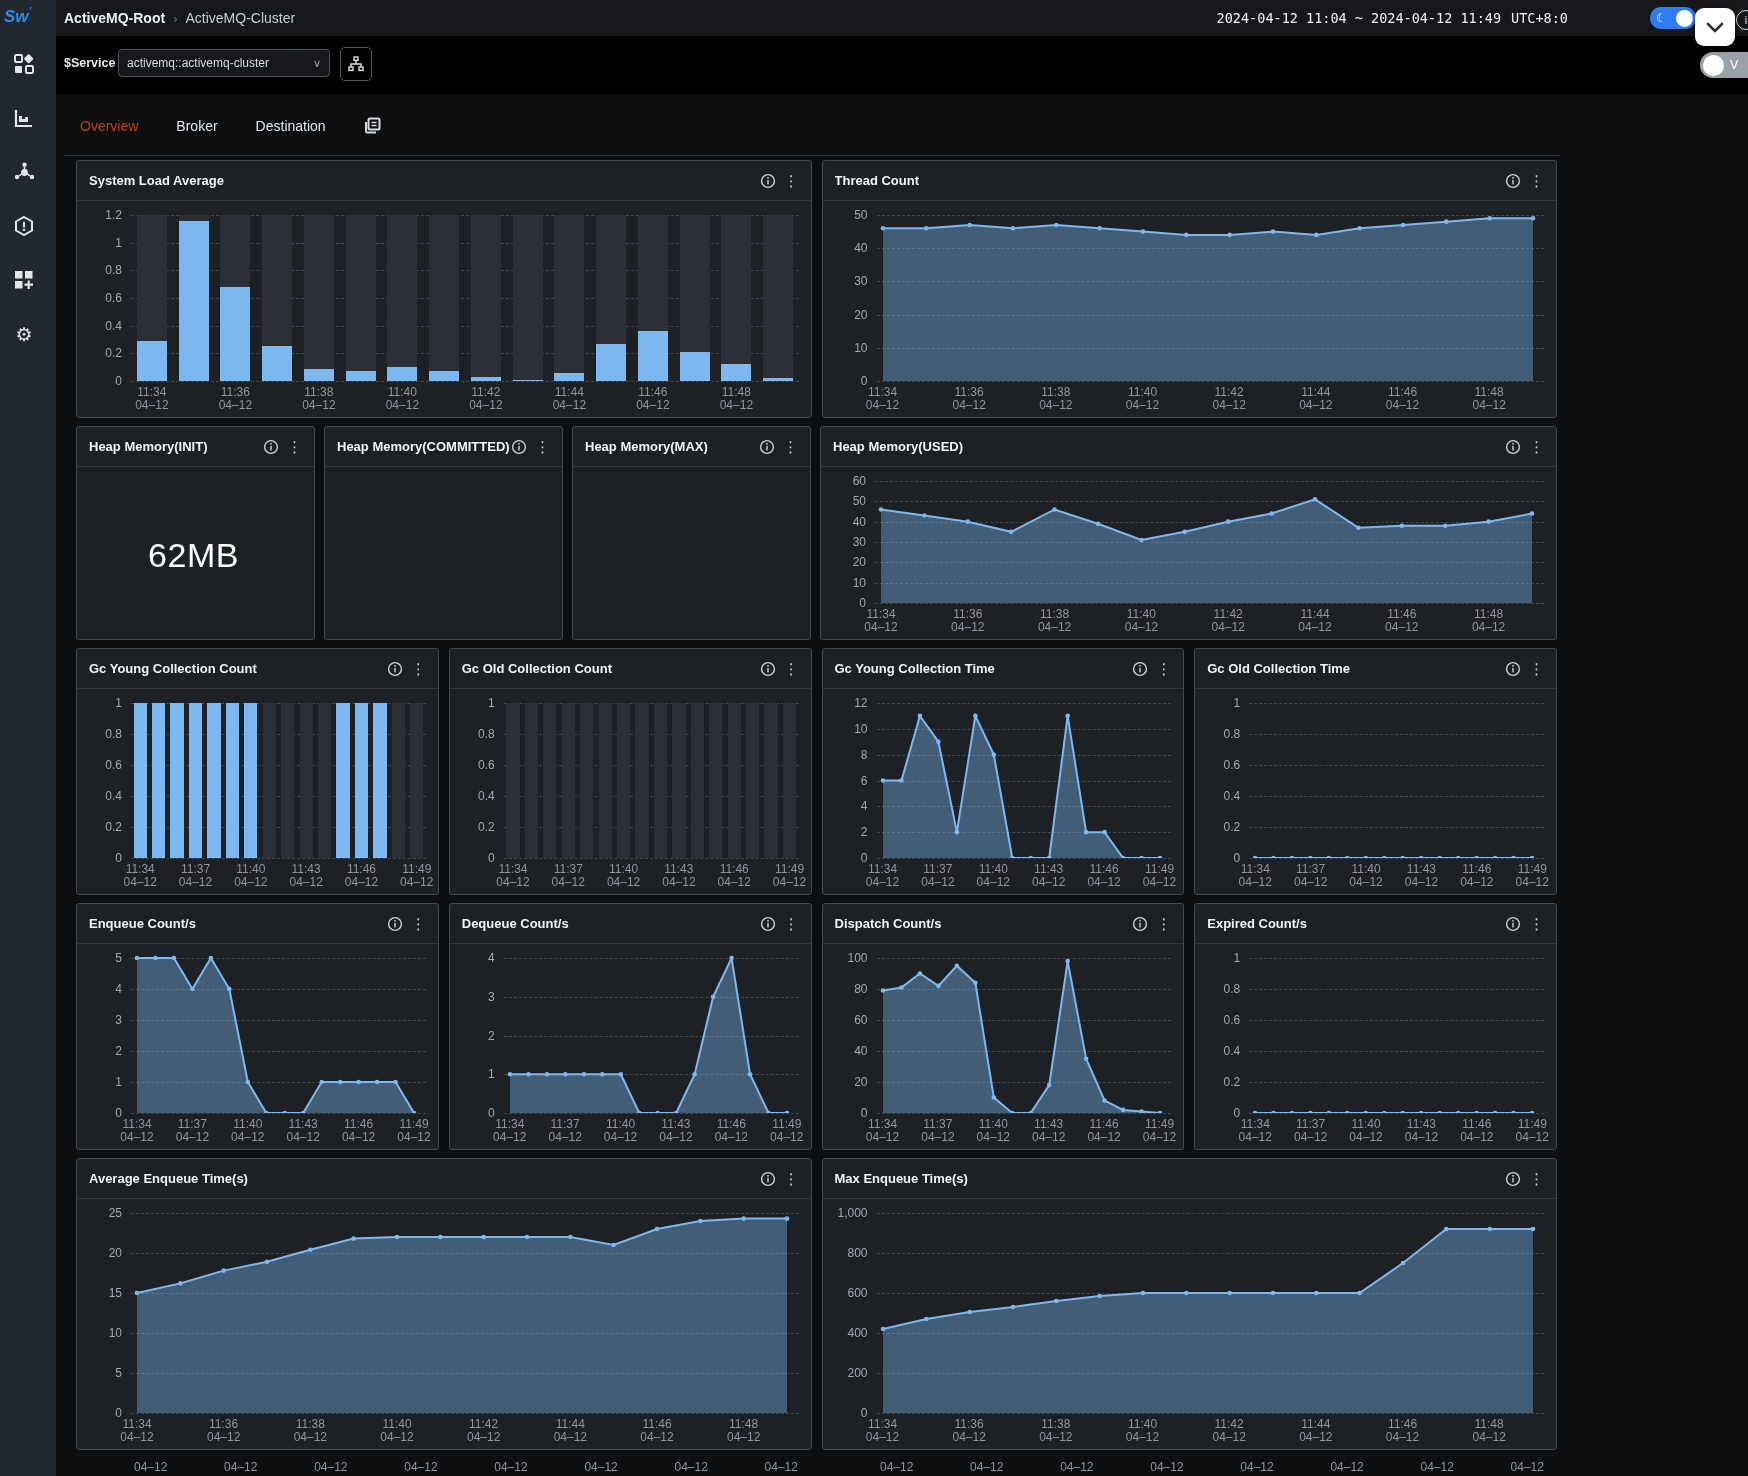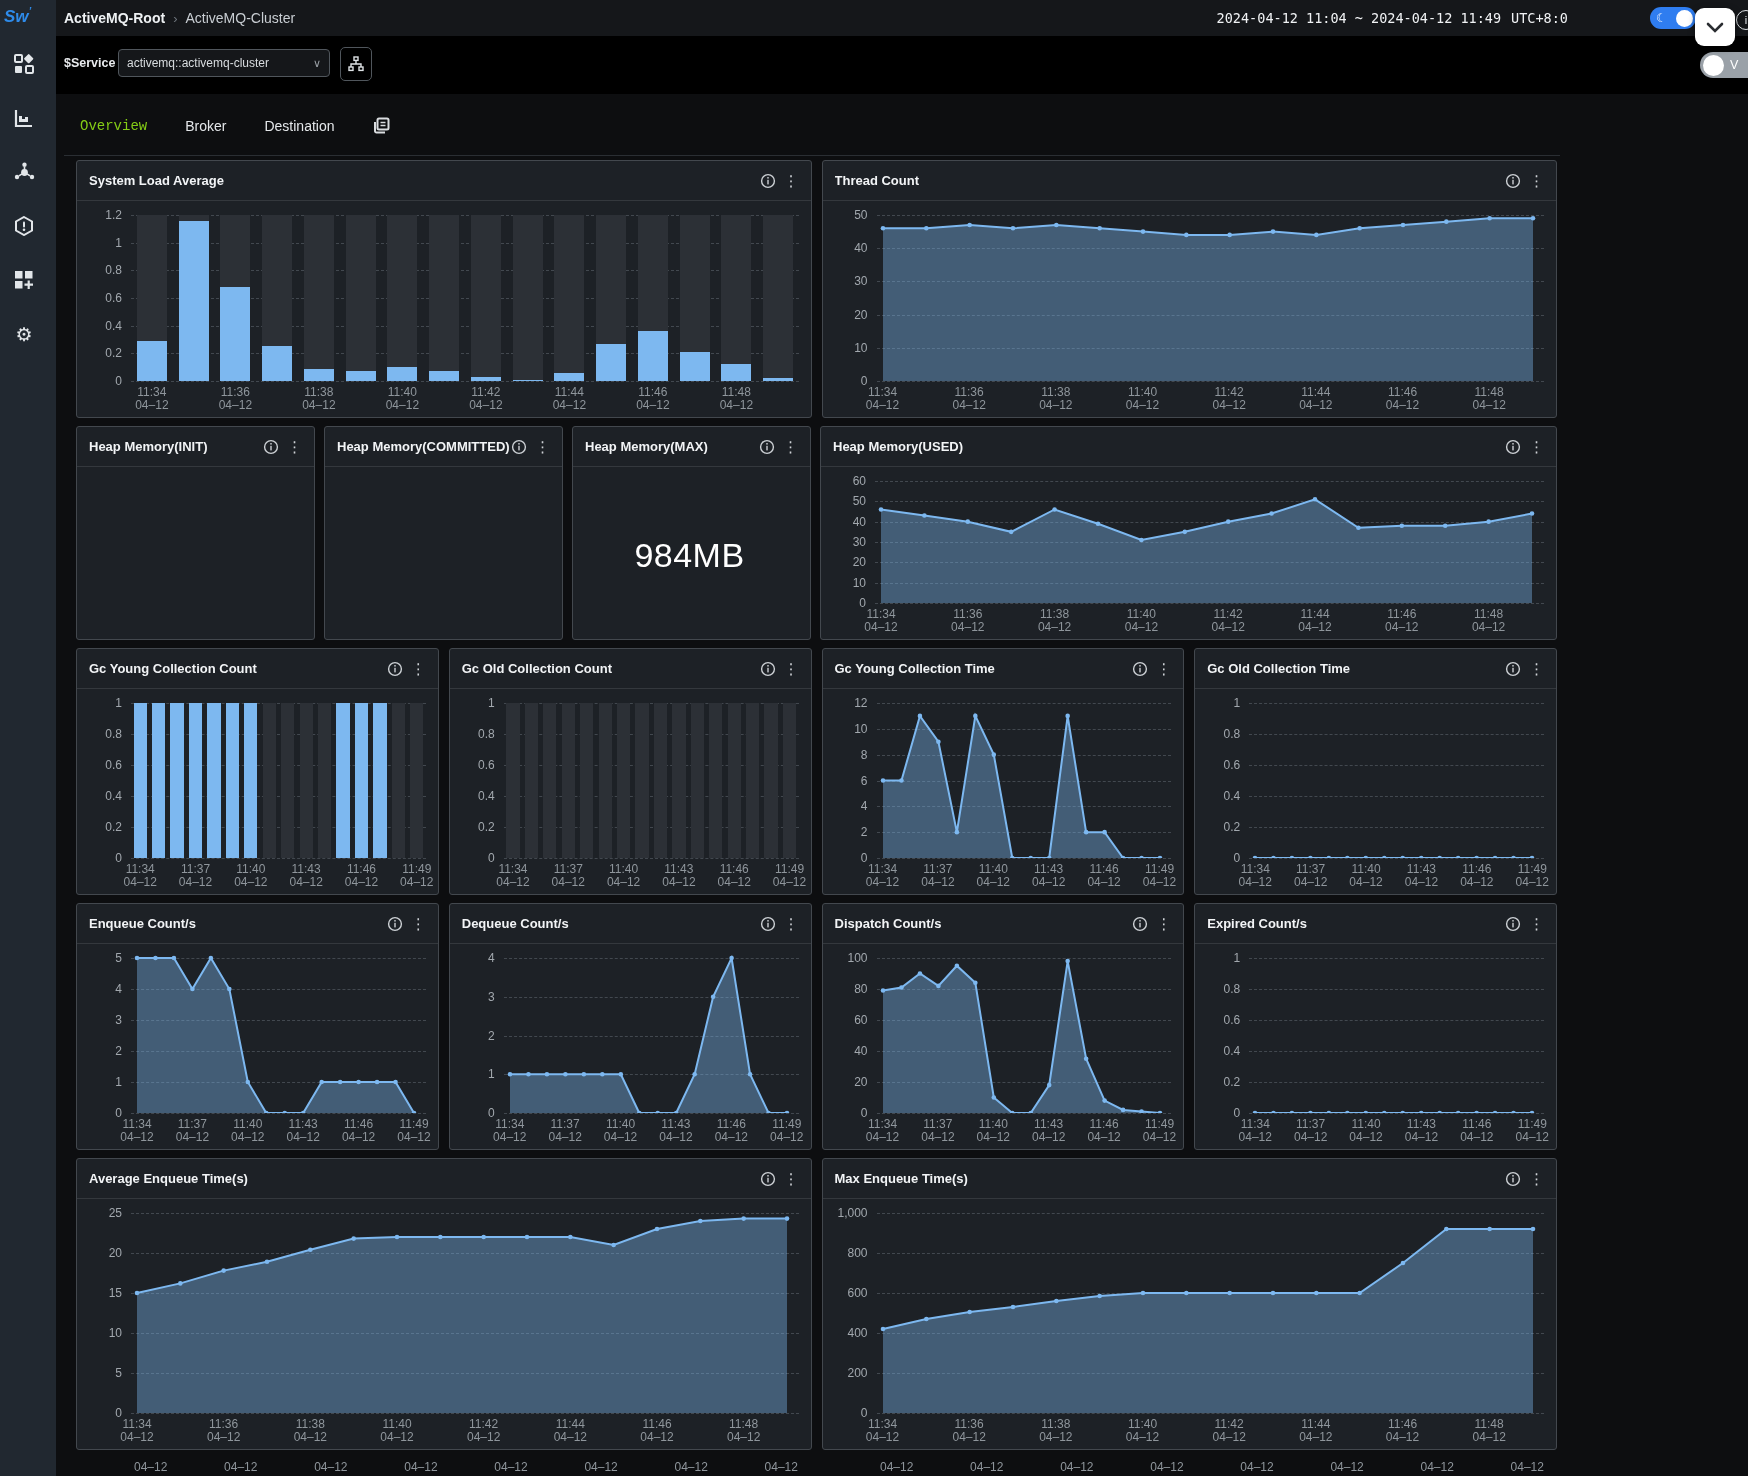--- a/index.html
+++ b/index.html
@@ -42,21 +42,21 @@
   .topo-btn{position:absolute;left:292px;top:11px;width:30px;height:32px;border:1px solid #50565c;border-radius:5px;
       display:flex;align-items:center;justify-content:center;cursor:pointer;color:#dfe3e6;}
   .v-toggle{position:absolute;right:-14px;top:16px;width:62px;height:26px;border-radius:13px;background:#9aa1a8;
       display:flex;align-items:center;gap:6px;padding:0 3px;box-sizing:border-box;cursor:pointer;}
   .v-toggle .knob{width:21px;height:21px;border-radius:50%;background:#fff;}
   .v-toggle .lab{color:#fff;font-size:12.5px;}
   
   .tabbar{position:absolute;left:64px;top:96px;width:1496px;height:60px;border-bottom:1px solid #2a2e33;
       display:flex;align-items:center;gap:38px;padding-left:16px;box-sizing:border-box;background:transparent;}
   .tab{font-size:14px;color:#e4e7ea;cursor:pointer;}
-  .tab.active{color:#84cc16;font-family:Liberation Mono, monospace;}
+  .tab.active{color:#c2410c;}
   .tab-copy{color:#d9dcdf;cursor:pointer;display:flex;align-items:center;}
   
   .dash{position:absolute;left:76px;top:160px;width:1481px;display:flex;flex-direction:column;gap:8px;}
   .row{display:grid;gap:10px;}
   .row-2a{grid-template-columns:1fr 1fr;height:258px;}
   .row-kpi{grid-template-columns:239px 239px 239px 1fr;gap:9px;height:214px;}
   .row-4{grid-template-columns:repeat(4,1fr);height:247px;}
   .row-2b{grid-template-columns:1fr 1fr;height:292px;}
   .panel{background:#1d2126;border:1px solid #43484e;border-radius:3px;display:flex;flex-direction:column;min-width:0;box-sizing:border-box;}
   .panel-header{height:40px;border-bottom:1px solid #34383d;display:flex;align-items:center;justify-content:space-between;
@@ -391,20 +391,23 @@
           <span class="panel-title">Heap Memory(INIT)</span>
         <span class="panel-actions">
             <span class="icon-info"><svg viewBox="0 0 16 16" width="16" height="16">
                 <circle cx="8" cy="8" r="6.4" fill="none" stroke="currentColor" stroke-width="1.4"></circle>
                 <rect x="7.3" y="6.8" width="1.4" height="4.6" fill="currentColor"></rect>
                 <rect x="7.3" y="4" width="1.4" height="1.6" fill="currentColor"></rect>
               </svg></span>
             <span class="icon-kebab">⋮</span>
           </span>
         </div>
+      <div class="panel-body kpi-body">
+          <span class="kpi-value">62MB</span>
+        </div>
     </div>
     <div class="panel">
       <div class="panel-header">
           <span class="panel-title">Heap Memory(COMMITTED)</span>
         <span class="panel-actions">
             <span class="icon-info"><svg viewBox="0 0 16 16" width="16" height="16">
                 <circle cx="8" cy="8" r="6.4" fill="none" stroke="currentColor" stroke-width="1.4"></circle>
                 <rect x="7.3" y="6.8" width="1.4" height="4.6" fill="currentColor"></rect>
                 <rect x="7.3" y="4" width="1.4" height="1.6" fill="currentColor"></rect>
               </svg></span>
@@ -416,23 +419,20 @@
       <div class="panel-header">
           <span class="panel-title">Heap Memory(MAX)</span>
         <span class="panel-actions">
             <span class="icon-info"><svg viewBox="0 0 16 16" width="16" height="16">
                 <circle cx="8" cy="8" r="6.4" fill="none" stroke="currentColor" stroke-width="1.4"></circle>
                 <rect x="7.3" y="6.8" width="1.4" height="4.6" fill="currentColor"></rect>
                 <rect x="7.3" y="4" width="1.4" height="1.6" fill="currentColor"></rect>
               </svg></span>
             <span class="icon-kebab">⋮</span>
           </span>
-        </div>
-      <div class="panel-body kpi-body">
-          <span class="kpi-value">984MB</span>
         </div>
     </div>
     <div class="panel">
       <div class="panel-header">
           <span class="panel-title">Heap Memory(USED)</span>
         <span class="panel-actions">
             <span class="icon-info"><svg viewBox="0 0 16 16" width="16" height="16">
                 <circle cx="8" cy="8" r="6.4" fill="none" stroke="currentColor" stroke-width="1.4"></circle>
                 <rect x="7.3" y="6.8" width="1.4" height="4.6" fill="currentColor"></rect>
                 <rect x="7.3" y="4" width="1.4" height="1.6" fill="currentColor"></rect>

